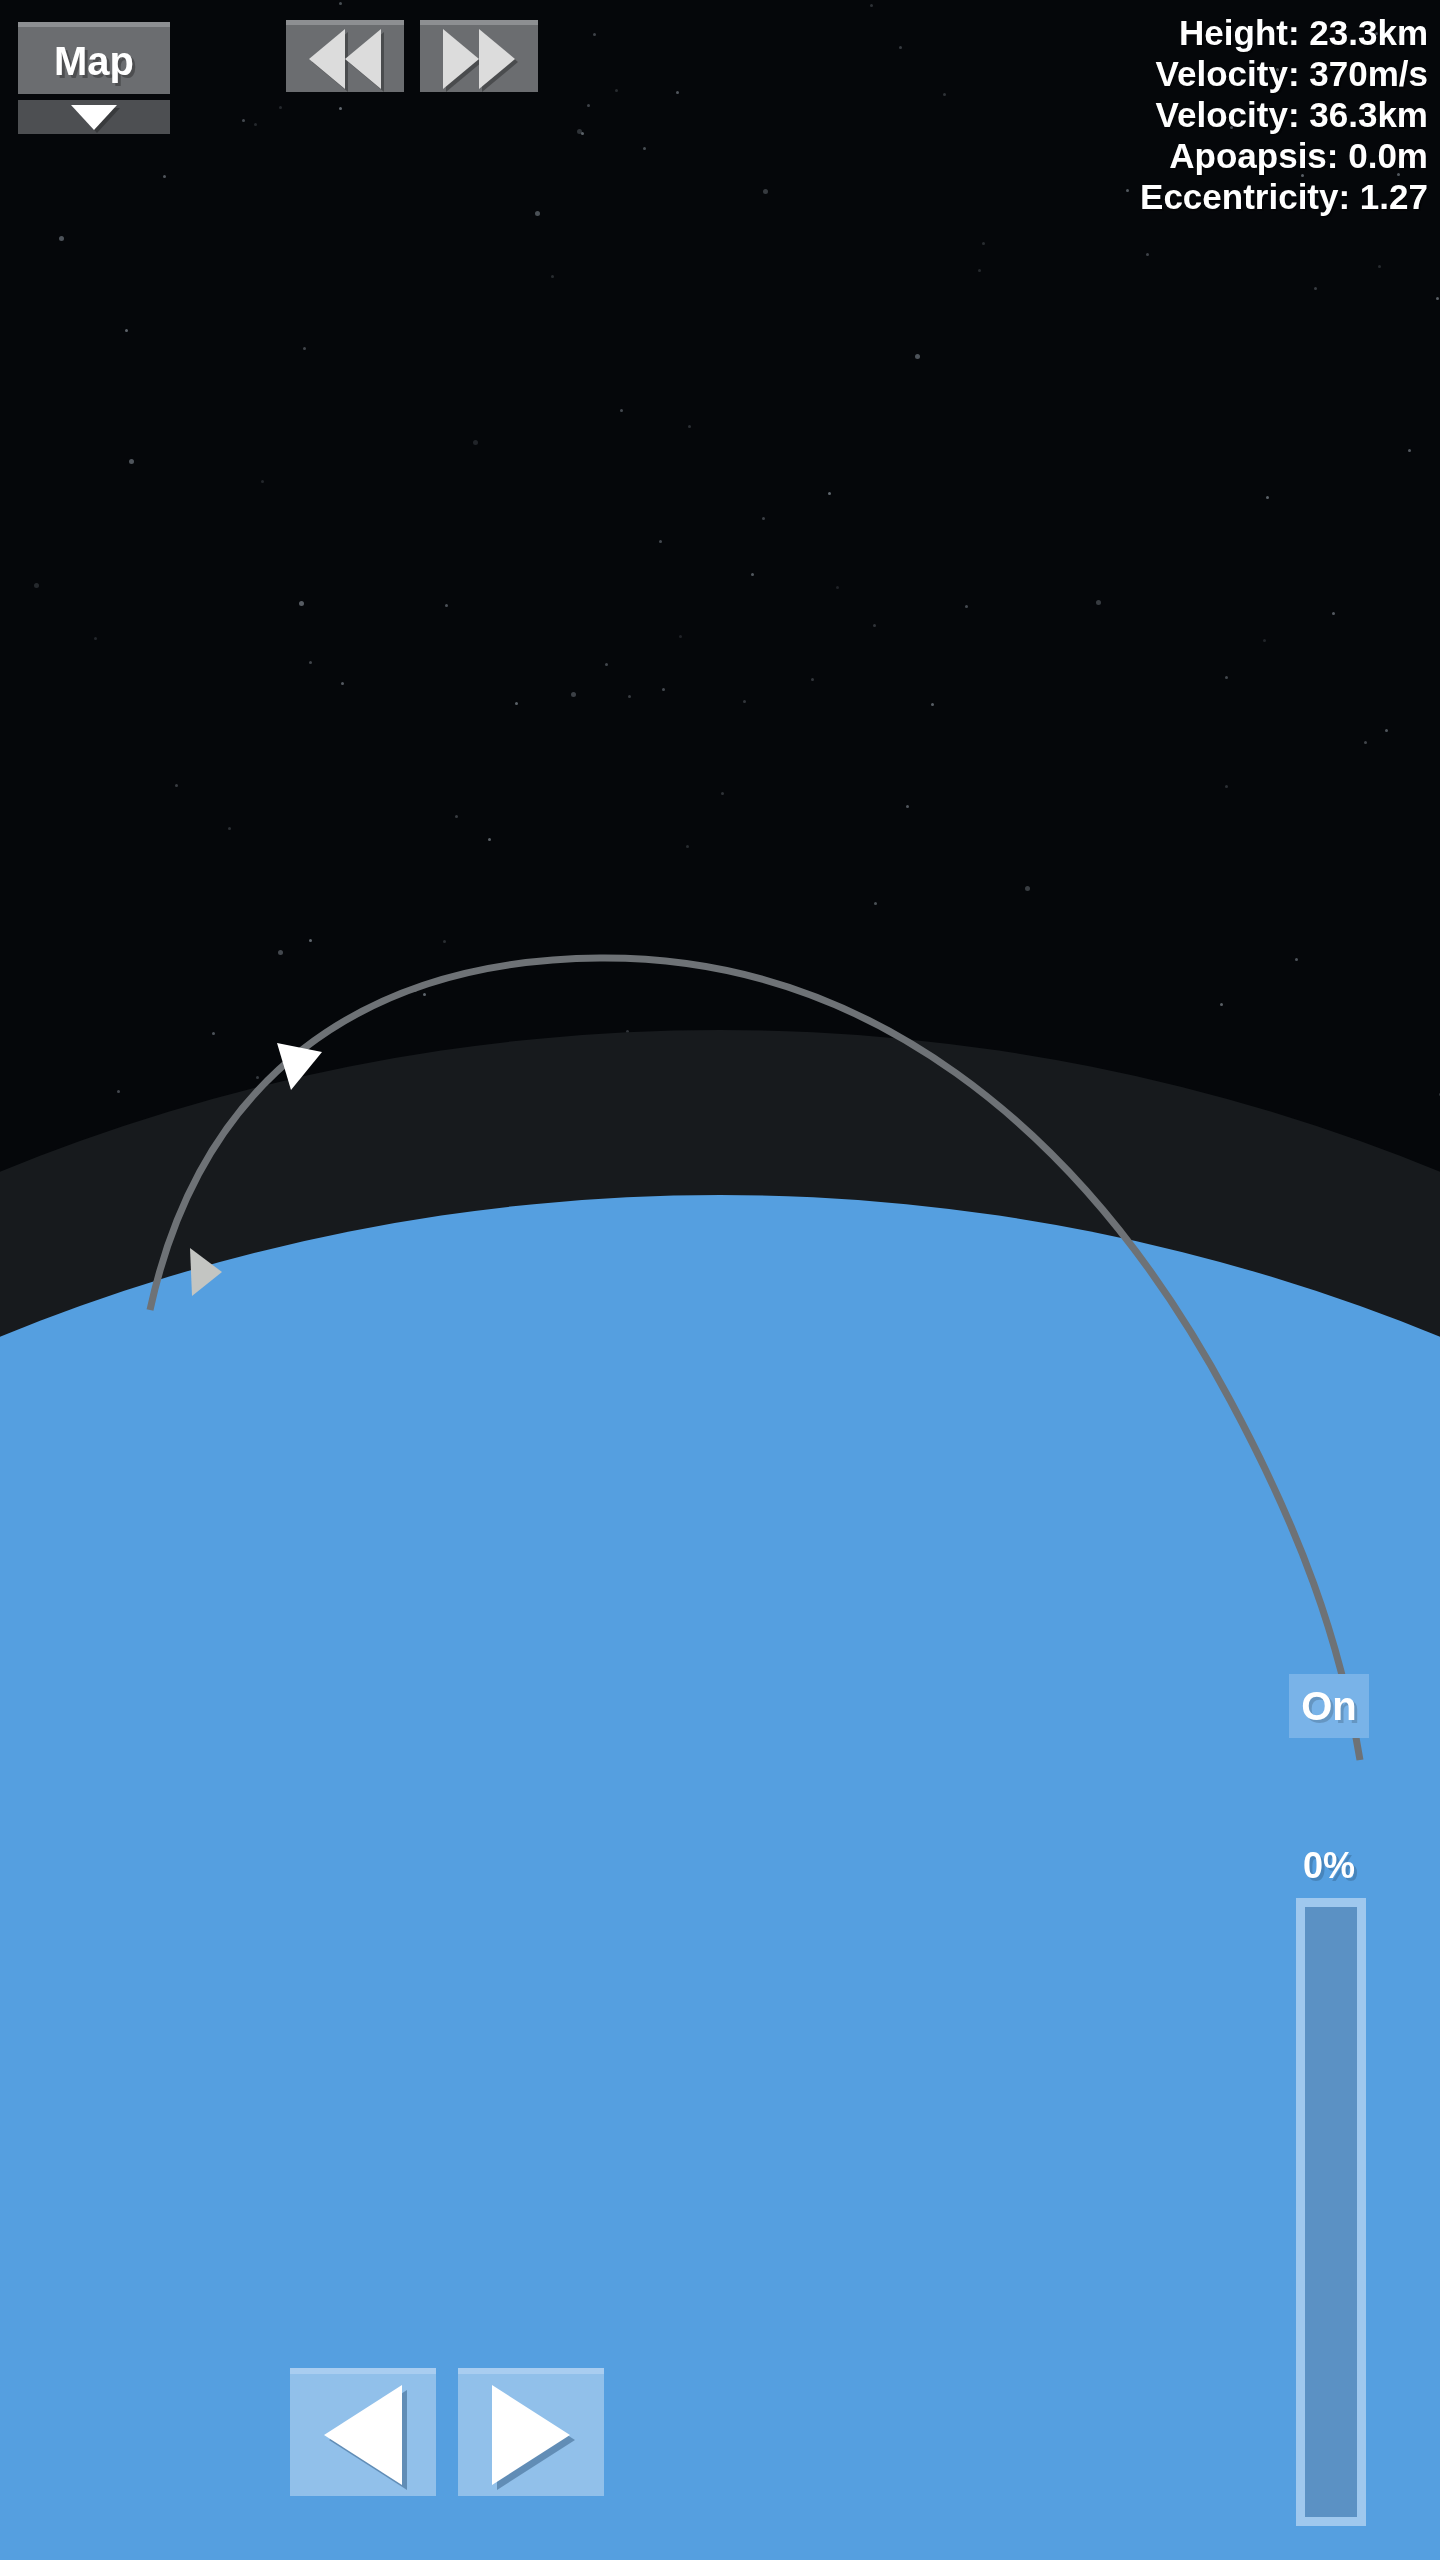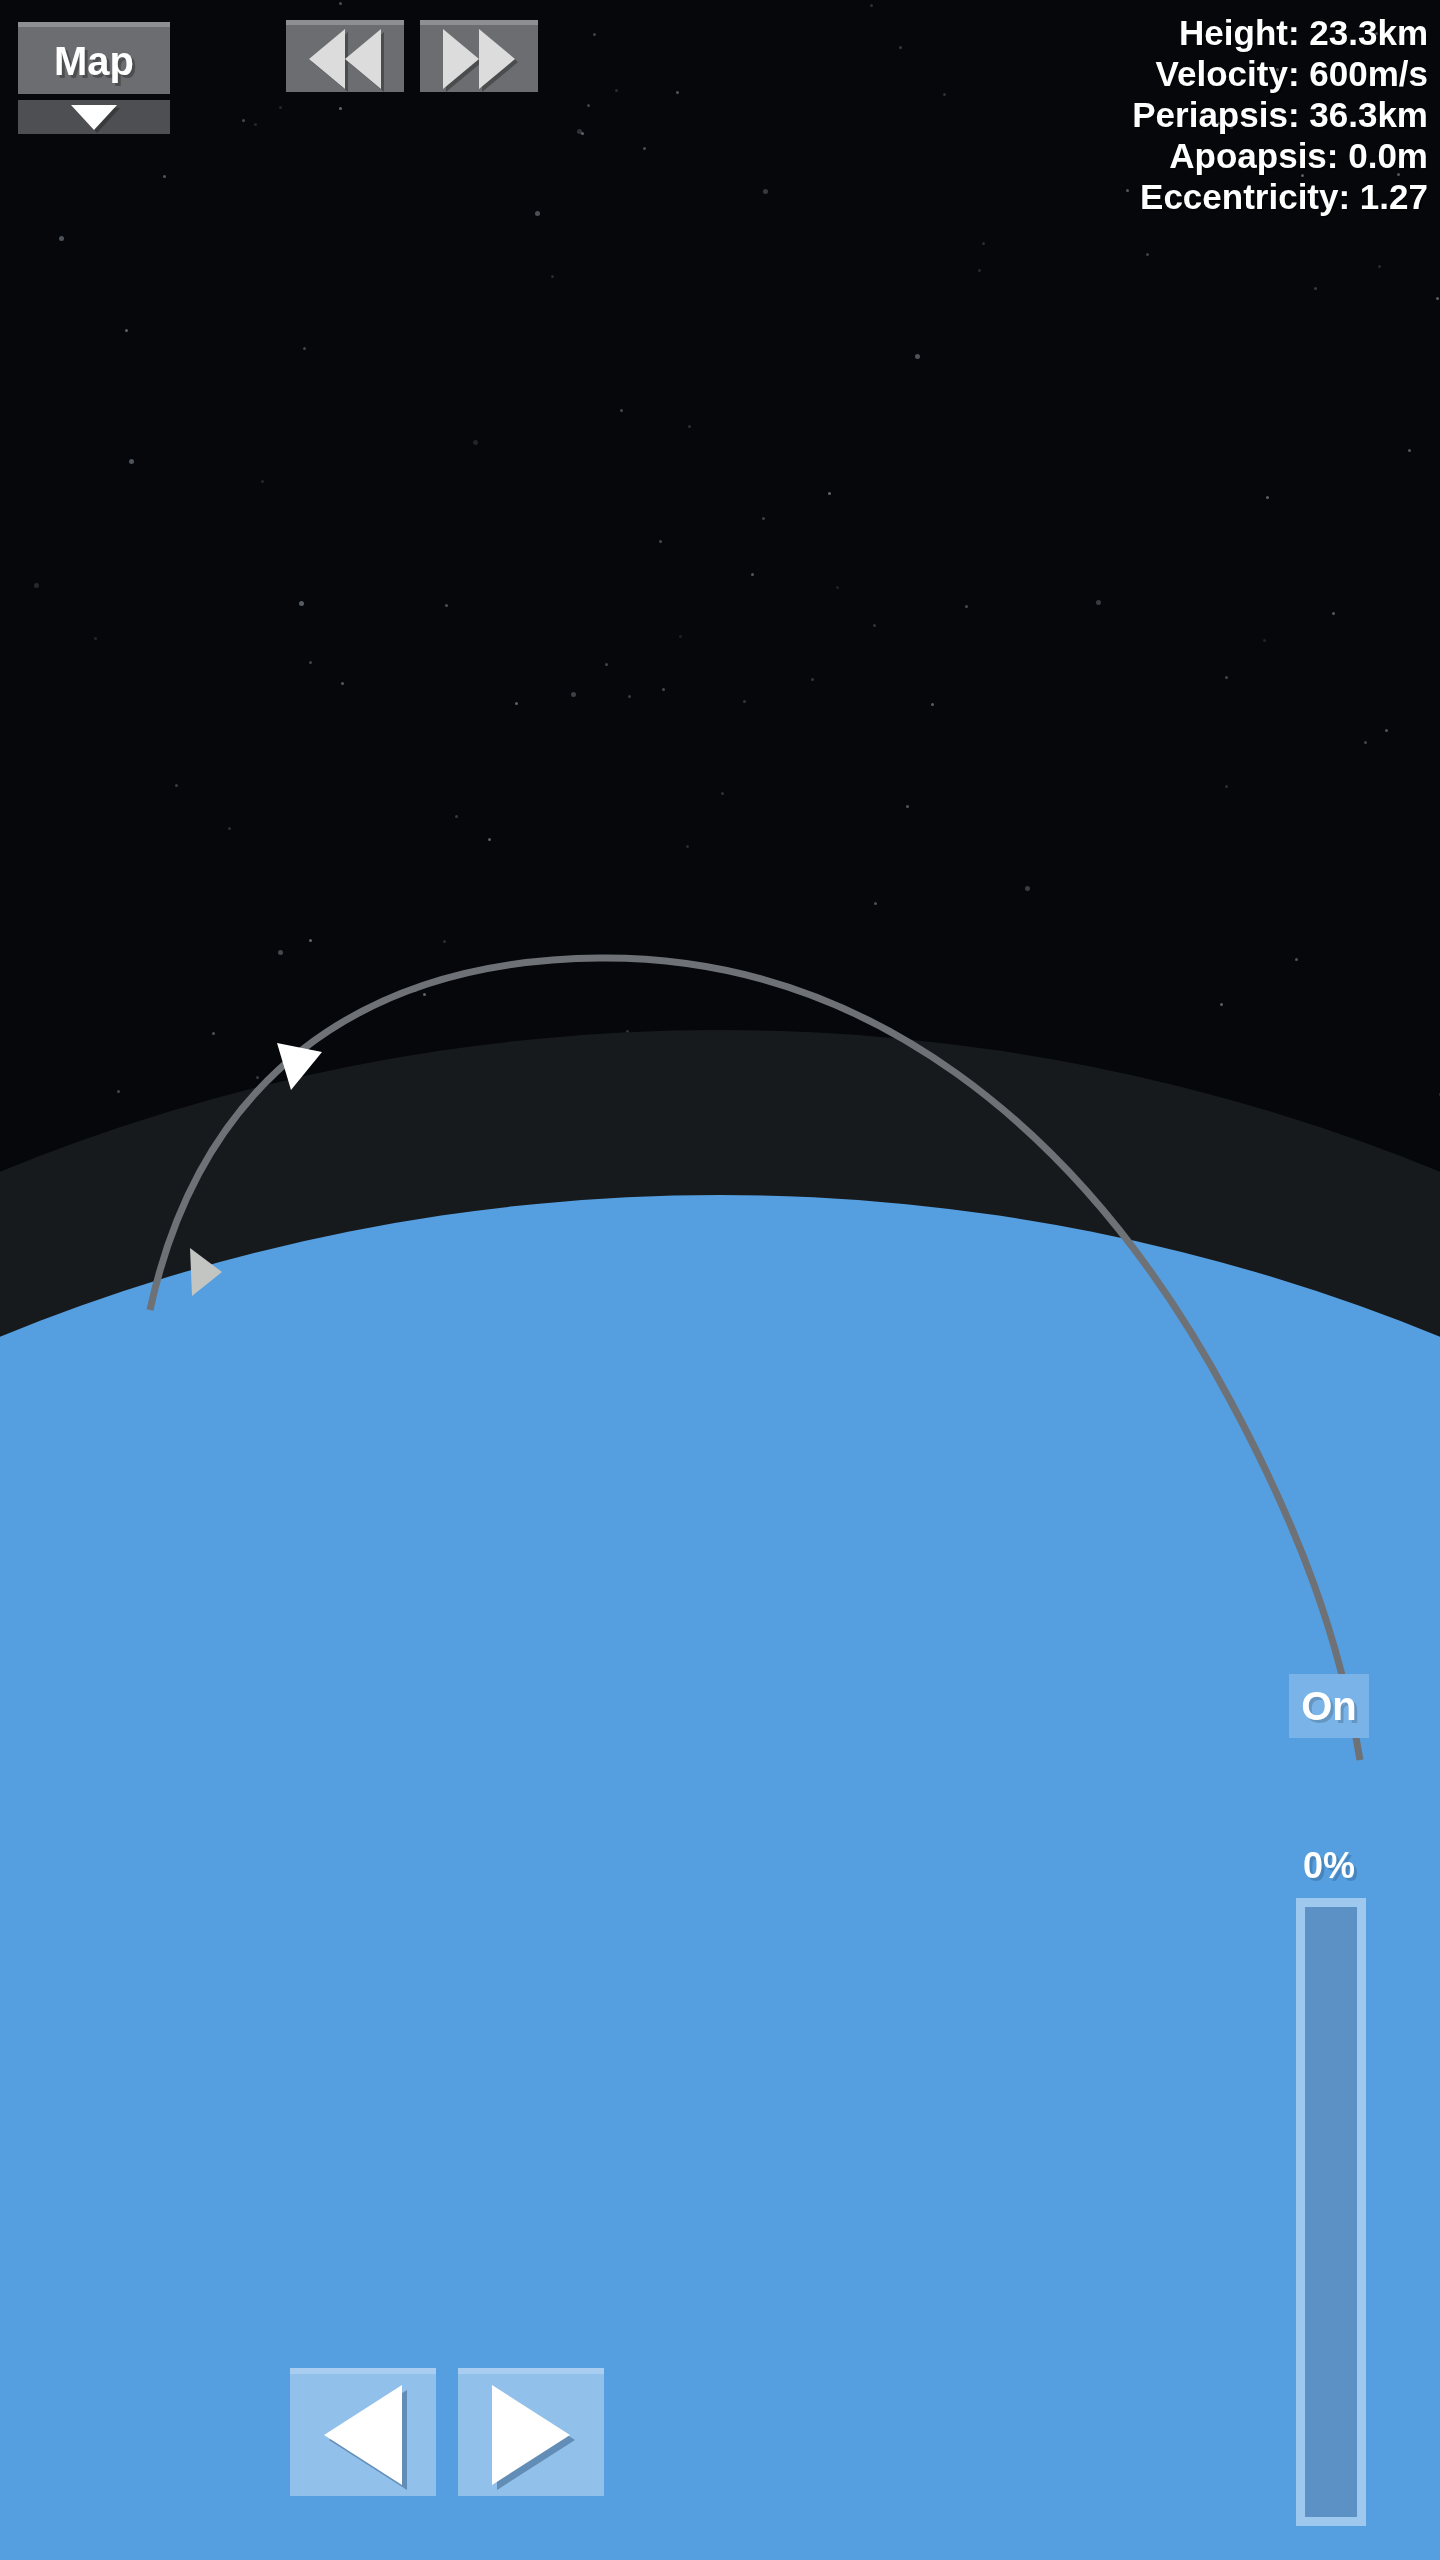--- a/index.html
+++ b/index.html
@@ -386,22 +386,22 @@
       <span class="tri-left"></span>
     </div>
     <div class="warp-btn">
       <span class="tri-right"></span>
       <span class="tri-right"></span>
     </div>
   </div>
 
   <div id="telemetry">
     <div class="row">Height: 23.3km</div>
-    <div class="row">Velocity: 600m/s</div>
-    <div class="row">Periapsis: 36.3km</div>
+    <div class="row">Velocity: 370m/s</div>
+    <div class="row">Velocity: 36.3km</div>
     <div class="row">Apoapsis: 0.0m</div>
     <div class="row">Eccentricity: 1.27</div>
   </div>
 
   <div id="engine-toggle">
     <span class="lbl">On</span>
   </div>
 
   <div id="throttle-percent">0%</div>
   <div id="throttle-slider">

